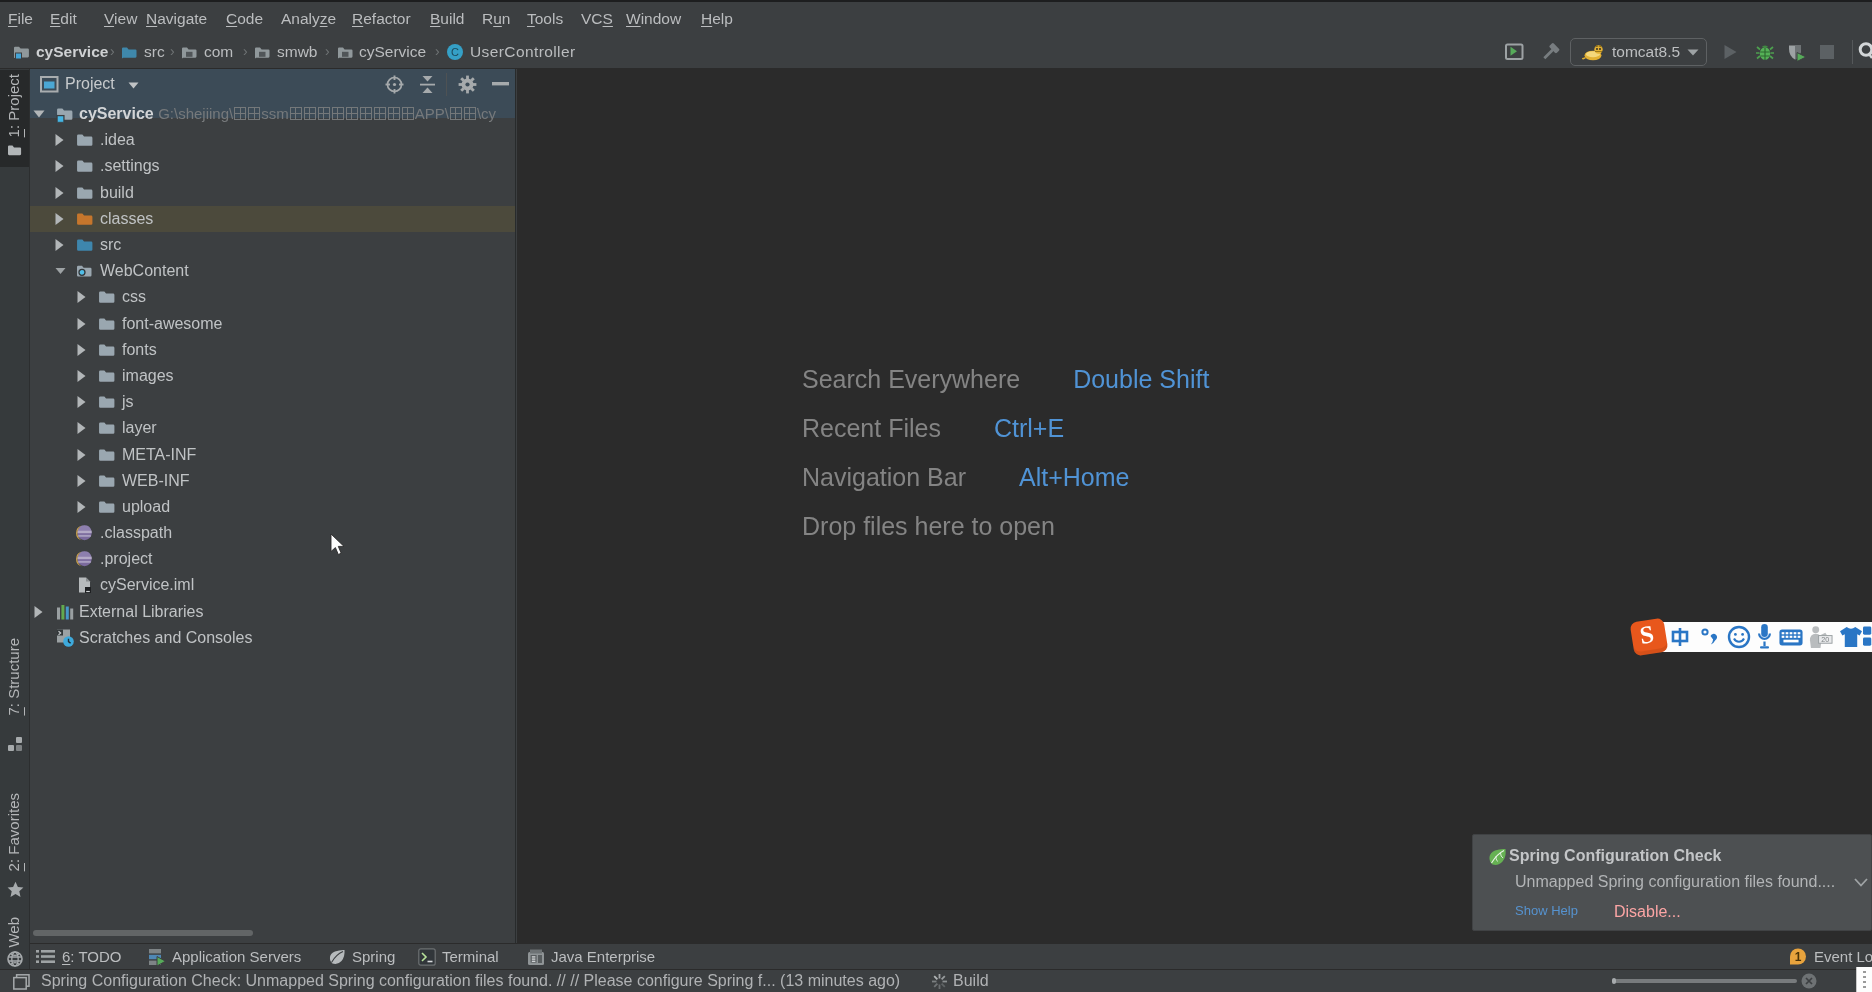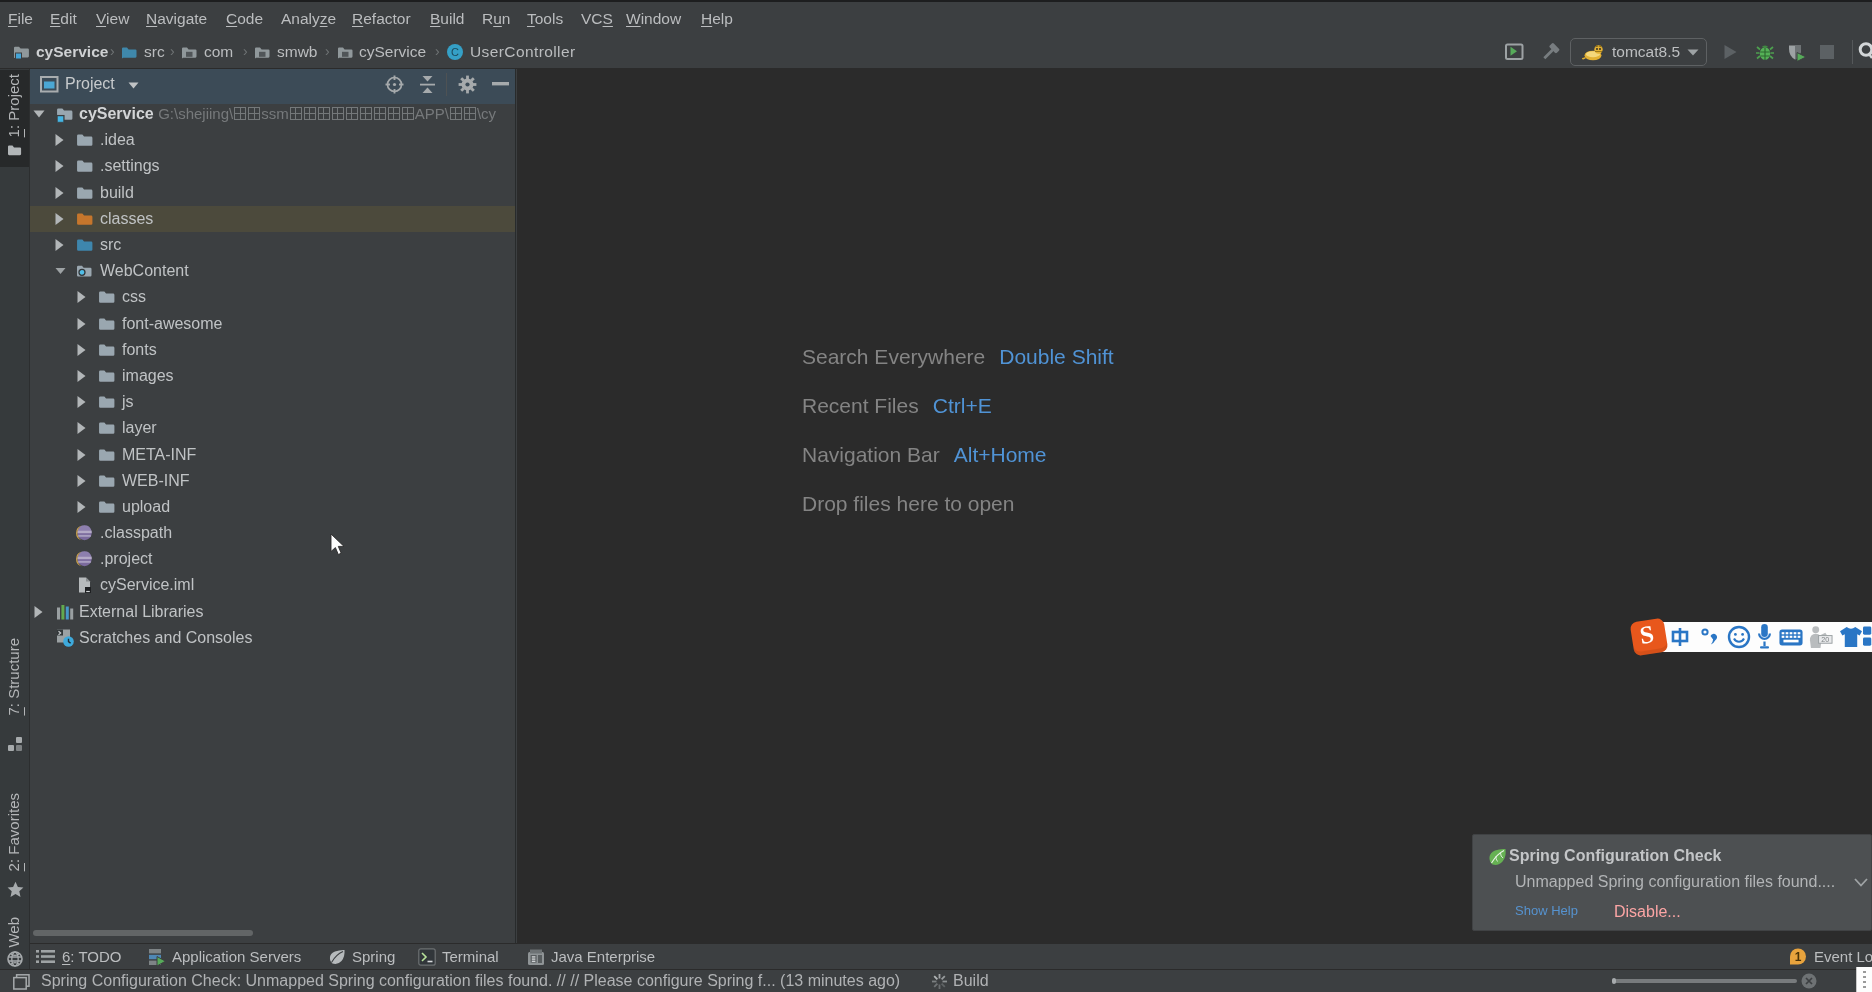--- a/index.html
+++ b/index.html
@@ -15,53 +15,53 @@
 .crumb { position:absolute; top:0; height:33px; line-height:33px; font-size:15.5px; color:#bbbdbf; white-space:nowrap; }
 .chev { color:#6f7375; font-size:14px; }
 .crumb svg, .bitem svg, #phead svg, #ptree svg, #stripe svg { display:block; }
 
 
 #stripe { left:0; top:69px; width:30px; height:901px; background:#363a3c; border-right:1px solid #2c2e2f; }
 .vtext { position:absolute; left:5px; writing-mode:vertical-rl; transform:rotate(180deg); white-space:nowrap; font-size:15px; color:#b4b6b8; }
 
 
 #ppanel { left:30px; top:69px; width:486px; height:874px; background:#3c3f41; border-right:1px solid #282b2c; }
-#phead { position:absolute; left:0; top:0; width:485px; height:35px; background:#3c4b57; }
+#phead { position:absolute; left:0; top:0; width:485px; height:49px; background:#3c4b57; }
 #ptree { position:absolute; left:0; top:32px; width:485px; }
 .trow { position:relative; height:26.2px; white-space:nowrap; }
 .trow .tri { position:absolute; top:50%; transform:translateY(-50%); }
 .trow .ticon { position:absolute; top:50%; transform:translateY(-50%); }
 .trow .tlabel { position:absolute; top:50%; transform:translateY(-50%); font-size:16px; color:#c0c3c5; }
 .sel { background:#4c4a3c; }
 
 
 #editor { left:517px; top:69px; width:1355px; height:874px; background:#2b2b2b; }
 #shortcuts { position:absolute; left:285px; top:276px; }
-.sline { height:49px; display:flex; align-items:flex-start; font-size:21px; }
+.sline { height:49px; display:flex; align-items:flex-end; font-size:25px;gap:39px; }
 .sline .lbl { color:#848484; }
 .sline .key { color:#5093d5; margin-left:14px; }
 
 
 #btoolbar { left:30px; top:943px; width:1842px; height:26px; background:#3c3f41; border-top:1px solid #2b2b2b; }
 .bitem { position:absolute; top:0; height:25px; display:flex; align-items:center; font-size:15px; color:#bbbdbf; white-space:nowrap; }
 #statusbar { left:0; top:969px; width:1872px; height:23px; background:#3c3f41; border-top:1px solid #2b2b2b; }
 #statusbar .stext { position:absolute; top:0; height:22px; line-height:22px; font-size:16px; color:#b0b2b4; white-space:nowrap; }
 u { text-decoration:underline; text-underline-offset:2px; }
 .cjk { display:inline-block; width:12px; height:13px; margin:0 1px; vertical-align:-1px;
   border:1px solid #74787a;
   background:linear-gradient(#74787a,#74787a) 50% 50%/100% 1px no-repeat,
              linear-gradient(#74787a,#74787a) 50% 50%/1px 100% no-repeat; }
 </style>
 </head>
 <body>
 <div class="abs" id="topline"></div>
 <div class="abs" id="menubar">
 <span class="mi" style="left:8px"><u>F</u>ile</span>
 <span class="mi" style="left:50px"><u>E</u>dit</span>
-<span class="mi" style="left:96px"><u>V</u>iew</span>
+<span class="mi" style="left:104px"><u>V</u>iew</span>
 <span class="mi" style="left:146px"><u>N</u>avigate</span>
 <span class="mi" style="left:226px"><u>C</u>ode</span>
 <span class="mi" style="left:281px">Analy<u>z</u>e</span>
 <span class="mi" style="left:352px"><u>R</u>efactor</span>
 <span class="mi" style="left:430px"><u>B</u>uild</span>
 <span class="mi" style="left:482px">R<u>u</u>n</span>
 <span class="mi" style="left:527px"><u>T</u>ools</span>
 <span class="mi" style="left:581px">VC<u>S</u></span>
 <span class="mi" style="left:626px"><u>W</u>indow</span>
 <span class="mi" style="left:701px"><u>H</u>elp</span>

